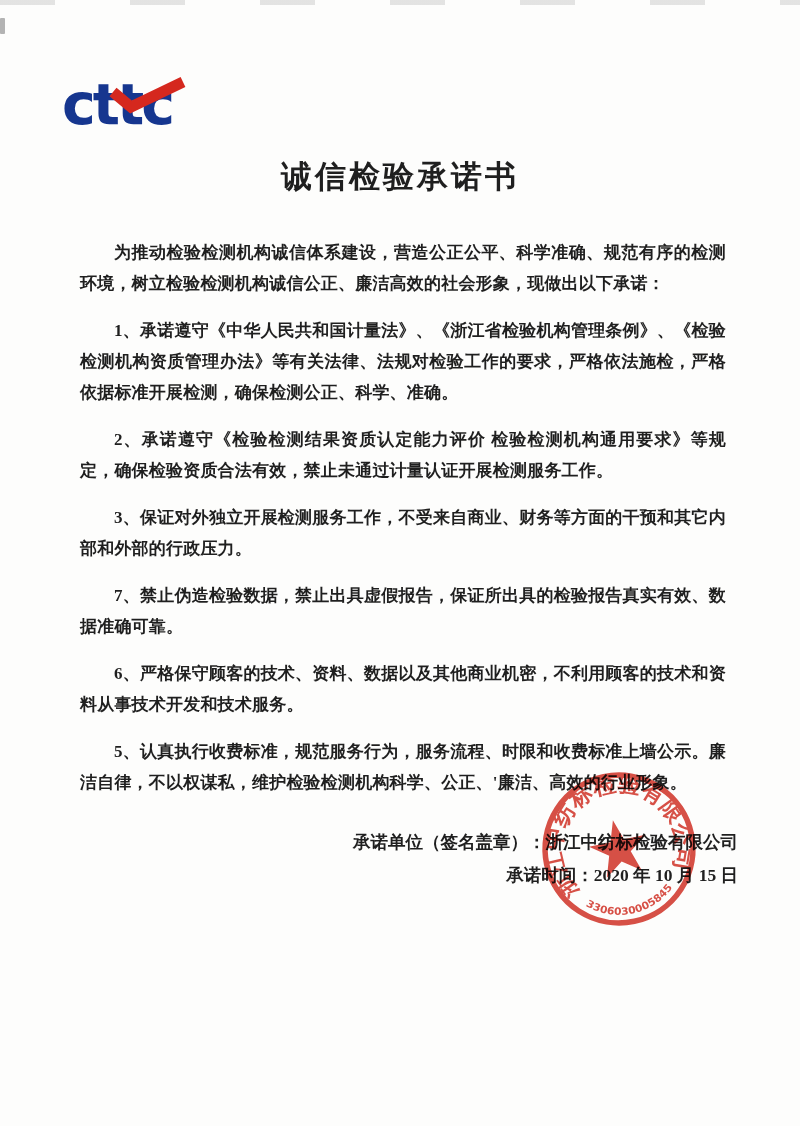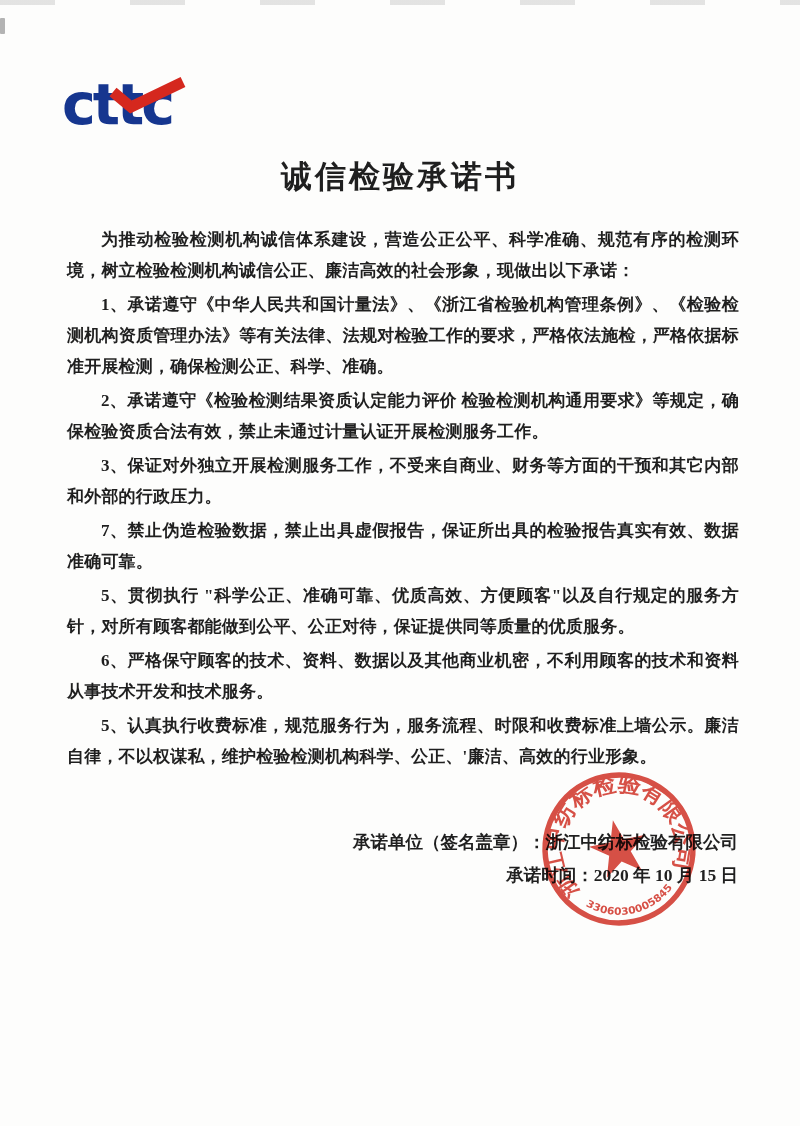--- a/index.html
+++ b/index.html
@@ -27,21 +27,21 @@
   .doc-title {
     position: absolute; top: 156px; left: 0; width: 100%;
     margin: 0; text-align: center;
     font-size: 31px; font-weight: bold; letter-spacing: 3px;
   }
   .doc-body {
     position: absolute; top: 221px; left: 64px; right: 58px;
     font-size: 17px; line-height: 31px; font-weight: 600;
     text-align: justify; letter-spacing: .2px;
   }
-  .doc-body p { margin: 3px; text-indent: 2em; }
+  .doc-body p { margin: 16px; text-indent: 2em; }
   .signature {
     position: absolute; top: 826px; right: 62px; left: 200px;
     text-align: right; font-size: 17.5px; line-height: 33px; font-weight: 700;
   }
   .seal {
     position: absolute; left: 538px; top: 768px;
     width: 162px; height: 162px;
     transform: rotate(-12deg);
     opacity: .87;
     mix-blend-mode: multiply;
@@ -64,21 +64,20 @@
   </div>
 
   <h1 class="doc-title">诚信检验承诺书</h1>
 
   <div class="doc-body">
     <p>为推动检验检测机构诚信体系建设，营造公正公平、科学准确、规范有序的检测环境，树立检验检测机构诚信公正、廉洁高效的社会形象，现做出以下承诺：</p>
     <p>1、承诺遵守《中华人民共和国计量法》、《浙江省检验机构管理条例》、《检验检测机构资质管理办法》等有关法律、法规对检验工作的要求，严格依法施检，严格依据标准开展检测，确保检测公正、科学、准确。</p>
     <p>2、承诺遵守《检验检测结果资质认定能力评价 检验检测机构通用要求》等规定，确保检验资质合法有效，禁止未通过计量认证开展检测服务工作。</p>
     <p>3、保证对外独立开展检测服务工作，不受来自商业、财务等方面的干预和其它内部和外部的行政压力。</p>
     <p>7、禁止伪造检验数据，禁止出具虚假报告，保证所出具的检验报告真实有效、数据准确可靠。</p>
-    <p>5、贯彻执行 "科学公正、准确可靠、优质高效、方便顾客"以及自行规定的服务方针，对所有顾客都能做到公平、公正对待，保证提供同等质量的优质服务。</p>
     <p>6、严格保守顾客的技术、资料、数据以及其他商业机密，不利用顾客的技术和资料从事技术开发和技术服务。</p>
     <p>5、认真执行收费标准，规范服务行为，服务流程、时限和收费标准上墙公示。廉洁自律，不以权谋私，维护检验检测机构科学、公正、'廉洁、高效的行业形象。</p>
   </div>
 
   <div class="signature">
     <div>承诺单位（签名盖章）：浙江中纺标检验有限公司</div>
     <div>承诺时间：2020 年 10 月 15 日</div>
   </div>
 
   <svg class="seal" viewBox="0 0 160 160">

